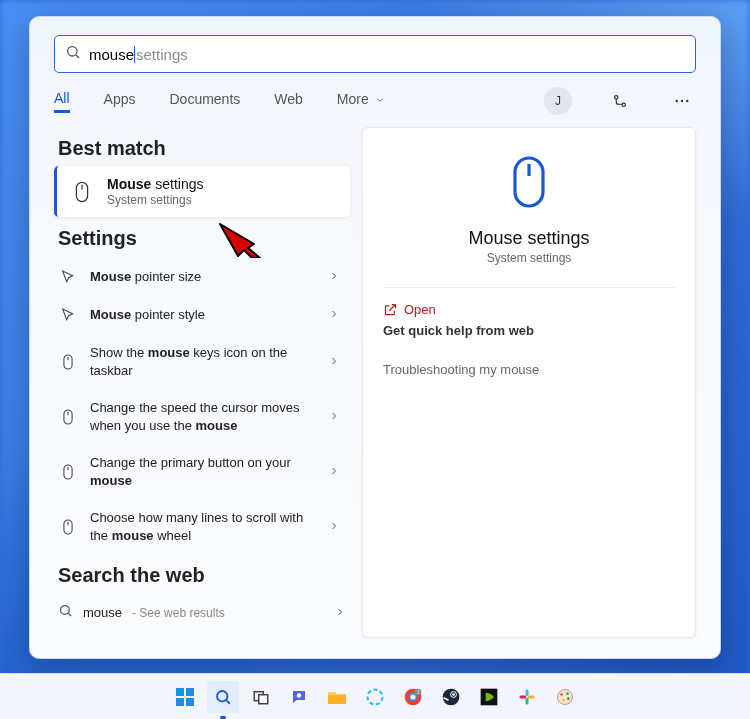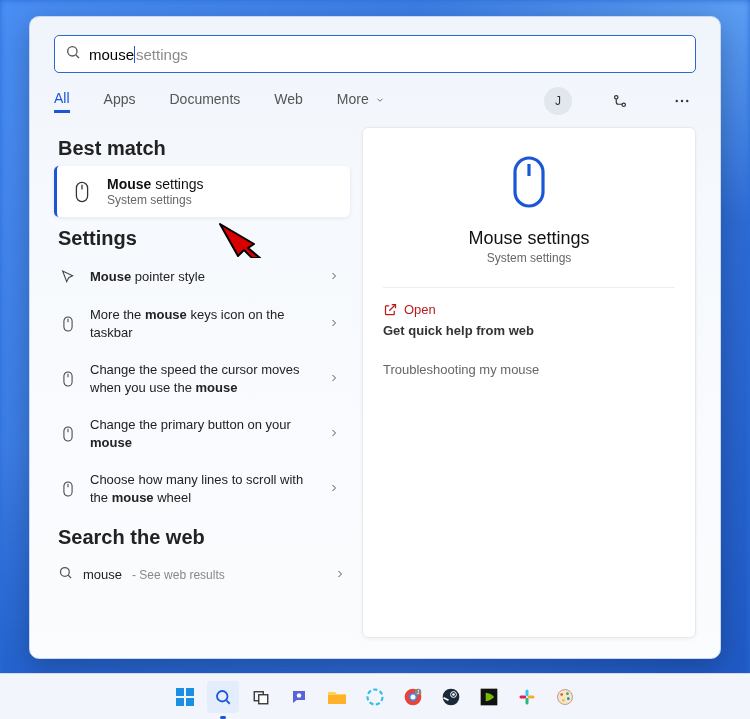--- a/index.html
+++ b/index.html
@@ -133,33 +133,44 @@
       </div>
 
       <div class="section-title">Settings</div>
       <div class="settings-list">
         <div class="setting-row">
           <span class="icon">
               <svg width="16" height="16" viewBox="0 0 24 24" fill="none" stroke="currentColor" stroke-width="1.6">
                 <path d="M4 3l6 16 3-6 6-3z"></path>
               </svg>
             </span>
+          <span class="label"><span></span><b>Mouse</b><span> pointer size</span></span>
+          <span class="chev"><svg width="12" height="12" viewBox="0 0 24 24" fill="none" stroke="currentColor" stroke-width="2">
+                <polyline points="9 6 15 12 9 18"></polyline>
+              </svg></span>
+        </div>
+        <div class="setting-row">
+          <span class="icon">
+              <svg width="16" height="16" viewBox="0 0 24 24" fill="none" stroke="currentColor" stroke-width="1.6">
+                <path d="M4 3l6 16 3-6 6-3z"></path>
+              </svg>
+            </span>
           <span class="label"><span></span><b>Mouse</b><span> pointer style</span></span>
           <span class="chev"><svg width="12" height="12" viewBox="0 0 24 24" fill="none" stroke="currentColor" stroke-width="2">
                 <polyline points="9 6 15 12 9 18"></polyline>
               </svg></span>
         </div>
         <div class="setting-row">
           <span class="icon">
               <svg width="14" height="18" viewBox="0 0 24 30" fill="none" stroke="currentColor" stroke-width="1.8">
                 <rect x="5" y="3" width="14" height="24" rx="7"></rect>
                 <line x1="12" y1="6" x2="12" y2="12"></line>
               </svg>
             </span>
-          <span class="label"><span>More the </span><b>mouse</b><span> keys icon on the taskbar</span></span>
+          <span class="label"><span>Show the </span><b>mouse</b><span> keys icon on the taskbar</span></span>
           <span class="chev"><svg width="12" height="12" viewBox="0 0 24 24" fill="none" stroke="currentColor" stroke-width="2">
                 <polyline points="9 6 15 12 9 18"></polyline>
               </svg></span>
         </div>
         <div class="setting-row">
           <span class="icon">
               <svg width="14" height="18" viewBox="0 0 24 30" fill="none" stroke="currentColor" stroke-width="1.8">
                 <rect x="5" y="3" width="14" height="24" rx="7"></rect>
                 <line x1="12" y1="6" x2="12" y2="12"></line>
               </svg>

